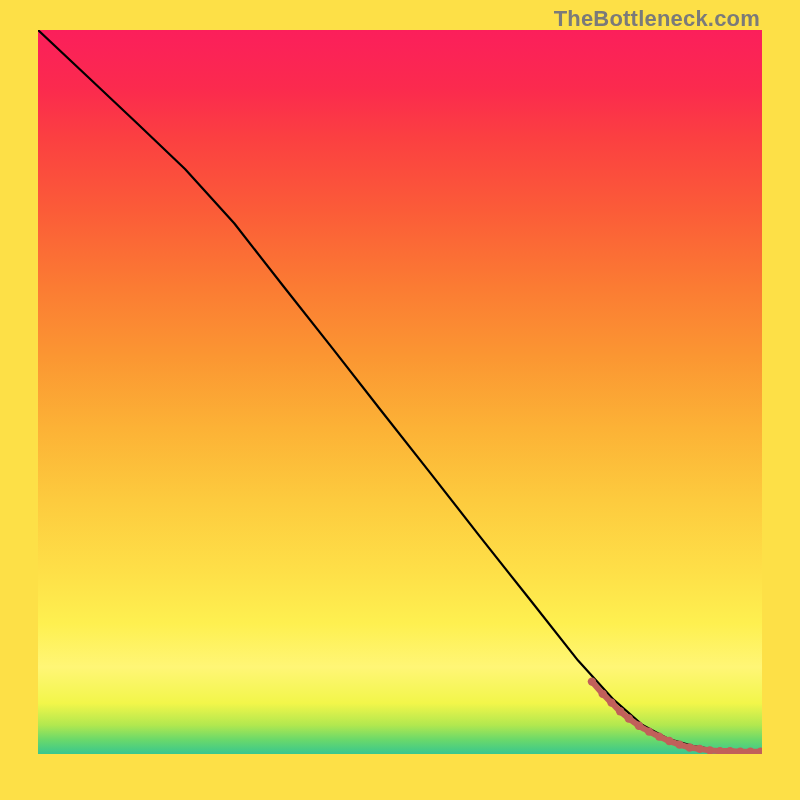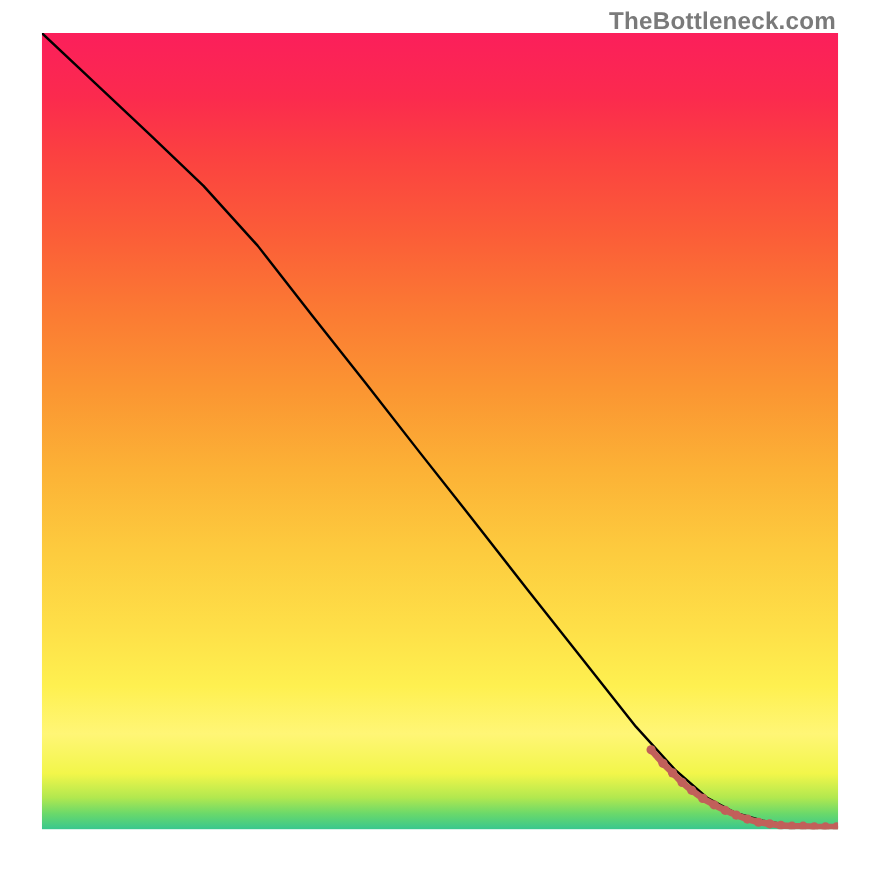--- a/index.html
+++ b/index.html
@@ -8,21 +8,21 @@
     width: 800px;
     height: 800px;
     background: #000;
     overflow: hidden;
     font-family: Arial, Helvetica, sans-serif;
   }
   .stage {
     position: relative;
     width: 800px;
     height: 800px;
-    background: #ffffff;
+    background: #fde047;
   }
   .plot-area {
     position: absolute;
     left: 38px;
     top: 30px;
     width: 724px;
     height: 724px;
     overflow: hidden;
   }
   .gradient-bg {

